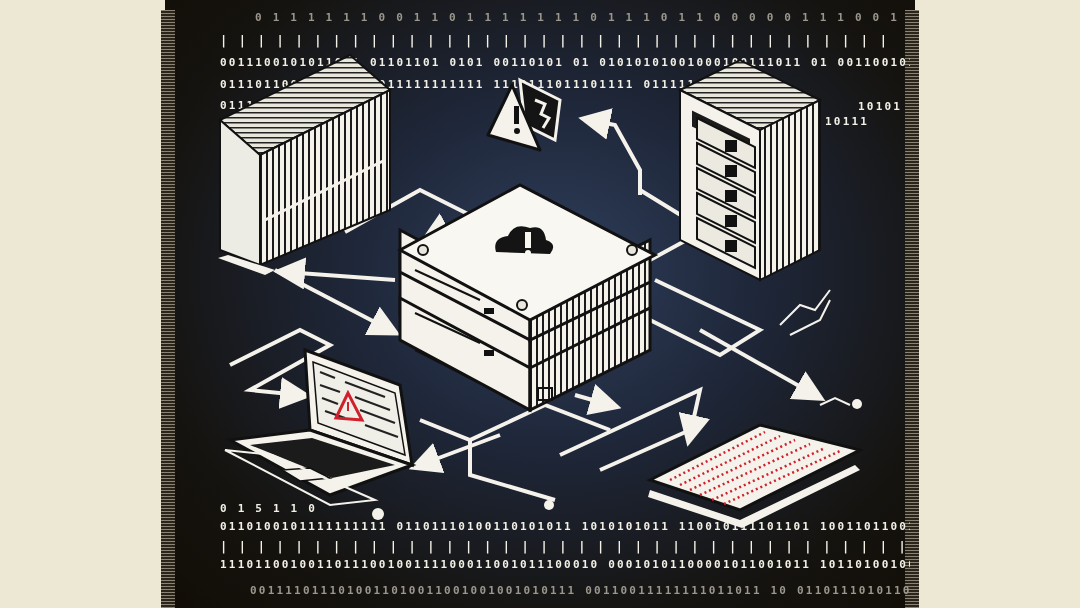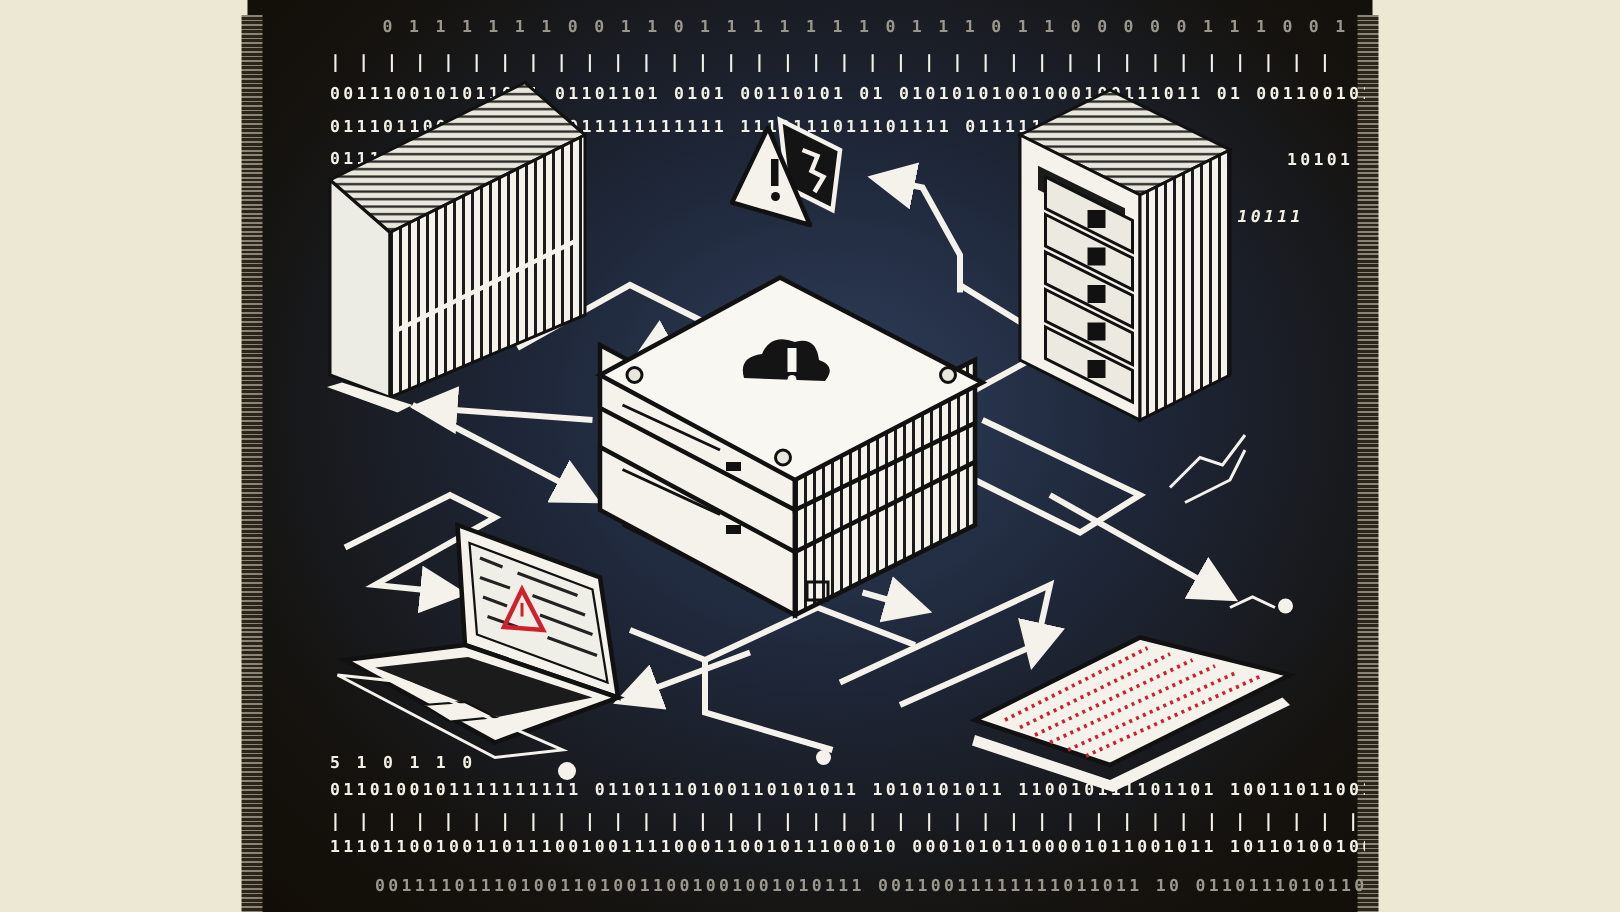--- a/index.html
+++ b/index.html
@@ -20,23 +20,23 @@
 <div class="edge-l"></div>
 <div class="edge-r"></div>
 
 <div class="bin dim" style="left:255px;top:11px;width:650px;">0 1 1 1 1 1 1 0 0 1 1 0 1 1 1 1 1 1 1 0 1 1 1 0 1 1 0 0 0 0 0 1 1 1 0 0 1 0 1 1 1 0 1 1 1 1 0 0 0 1 0 0 1 1 1 0 1 1 1 0 0 0 1 1 0 1 1 0 1 0</div>
 <div class="bin" style="left:220px;top:34px;width:680px;font-size:12px;">| | | | | | | | | | | | | | | | | | | | | | | | | | | | | | | | | | | | | | | | | | | | | | | | | | | | | | | | | | | | | | | | | | | | |</div>
 <div class="bin" style="left:220px;top:56px;width:690px;">0011100101011011  01101101 0101 00110101 01 01010101001000100111011 01  0011001011101011</div>
 <div class="bin" style="left:220px;top:78px;width:690px;">0111011001101       0111011111111111  1110111011101111             0111110110111</div>
 <div class="bin" style="left:220px;top:99px;width:90px;">011110010</div>
 <div class="bin" style="left:220px;top:120px;width:60px;">0110</div>
 <div class="bin" style="left:858px;top:100px;width:80px;">10101</div>
-<div class="bin" style="left:825px;top:138px;width:80px;font-style:italic;">10111</div>
+<div class="bin" style="left:825px;top:115px;width:80px;">10111</div>
 
-<div class="bin" style="left:220px;top:502px;width:120px;">5 1 0 1 1 0</div>
+<div class="bin" style="left:220px;top:502px;width:120px;">0 1 5 1 1 0</div>
 <div class="bin" style="left:220px;top:520px;width:690px;">0110100101111111111      01101110100110101011 1010101011      110010111101101       1001101100101 01</div>
 <div class="bin" style="left:220px;top:540px;width:690px;font-size:12px;">| | | | | | | | | | | | | | | | | | | | | | | | | | | | | | | | | | | | | | | | | | | | | | | | | | | | | | | | | | | | | | | |</div>
 <div class="bin" style="left:220px;top:558px;width:690px;">1110110010011011100100111100011001011100010 00010101100001011001011 101101001001011011 0101</div>
 <div class="bin dim" style="left:250px;top:584px;width:660px;">0011110111010011010011001001001010111 00110011111111011011 10 0110111010110100 10</div>
 
 <svg width="1080" height="608" viewBox="0 0 1080 608">
   <defs>
     <marker id="ah" markerWidth="8" markerHeight="8" refX="5" refY="4" orient="auto">
       <path d="M0,0 L8,4 L0,8 z" fill="#f4f2ea"></path>
     </marker>

